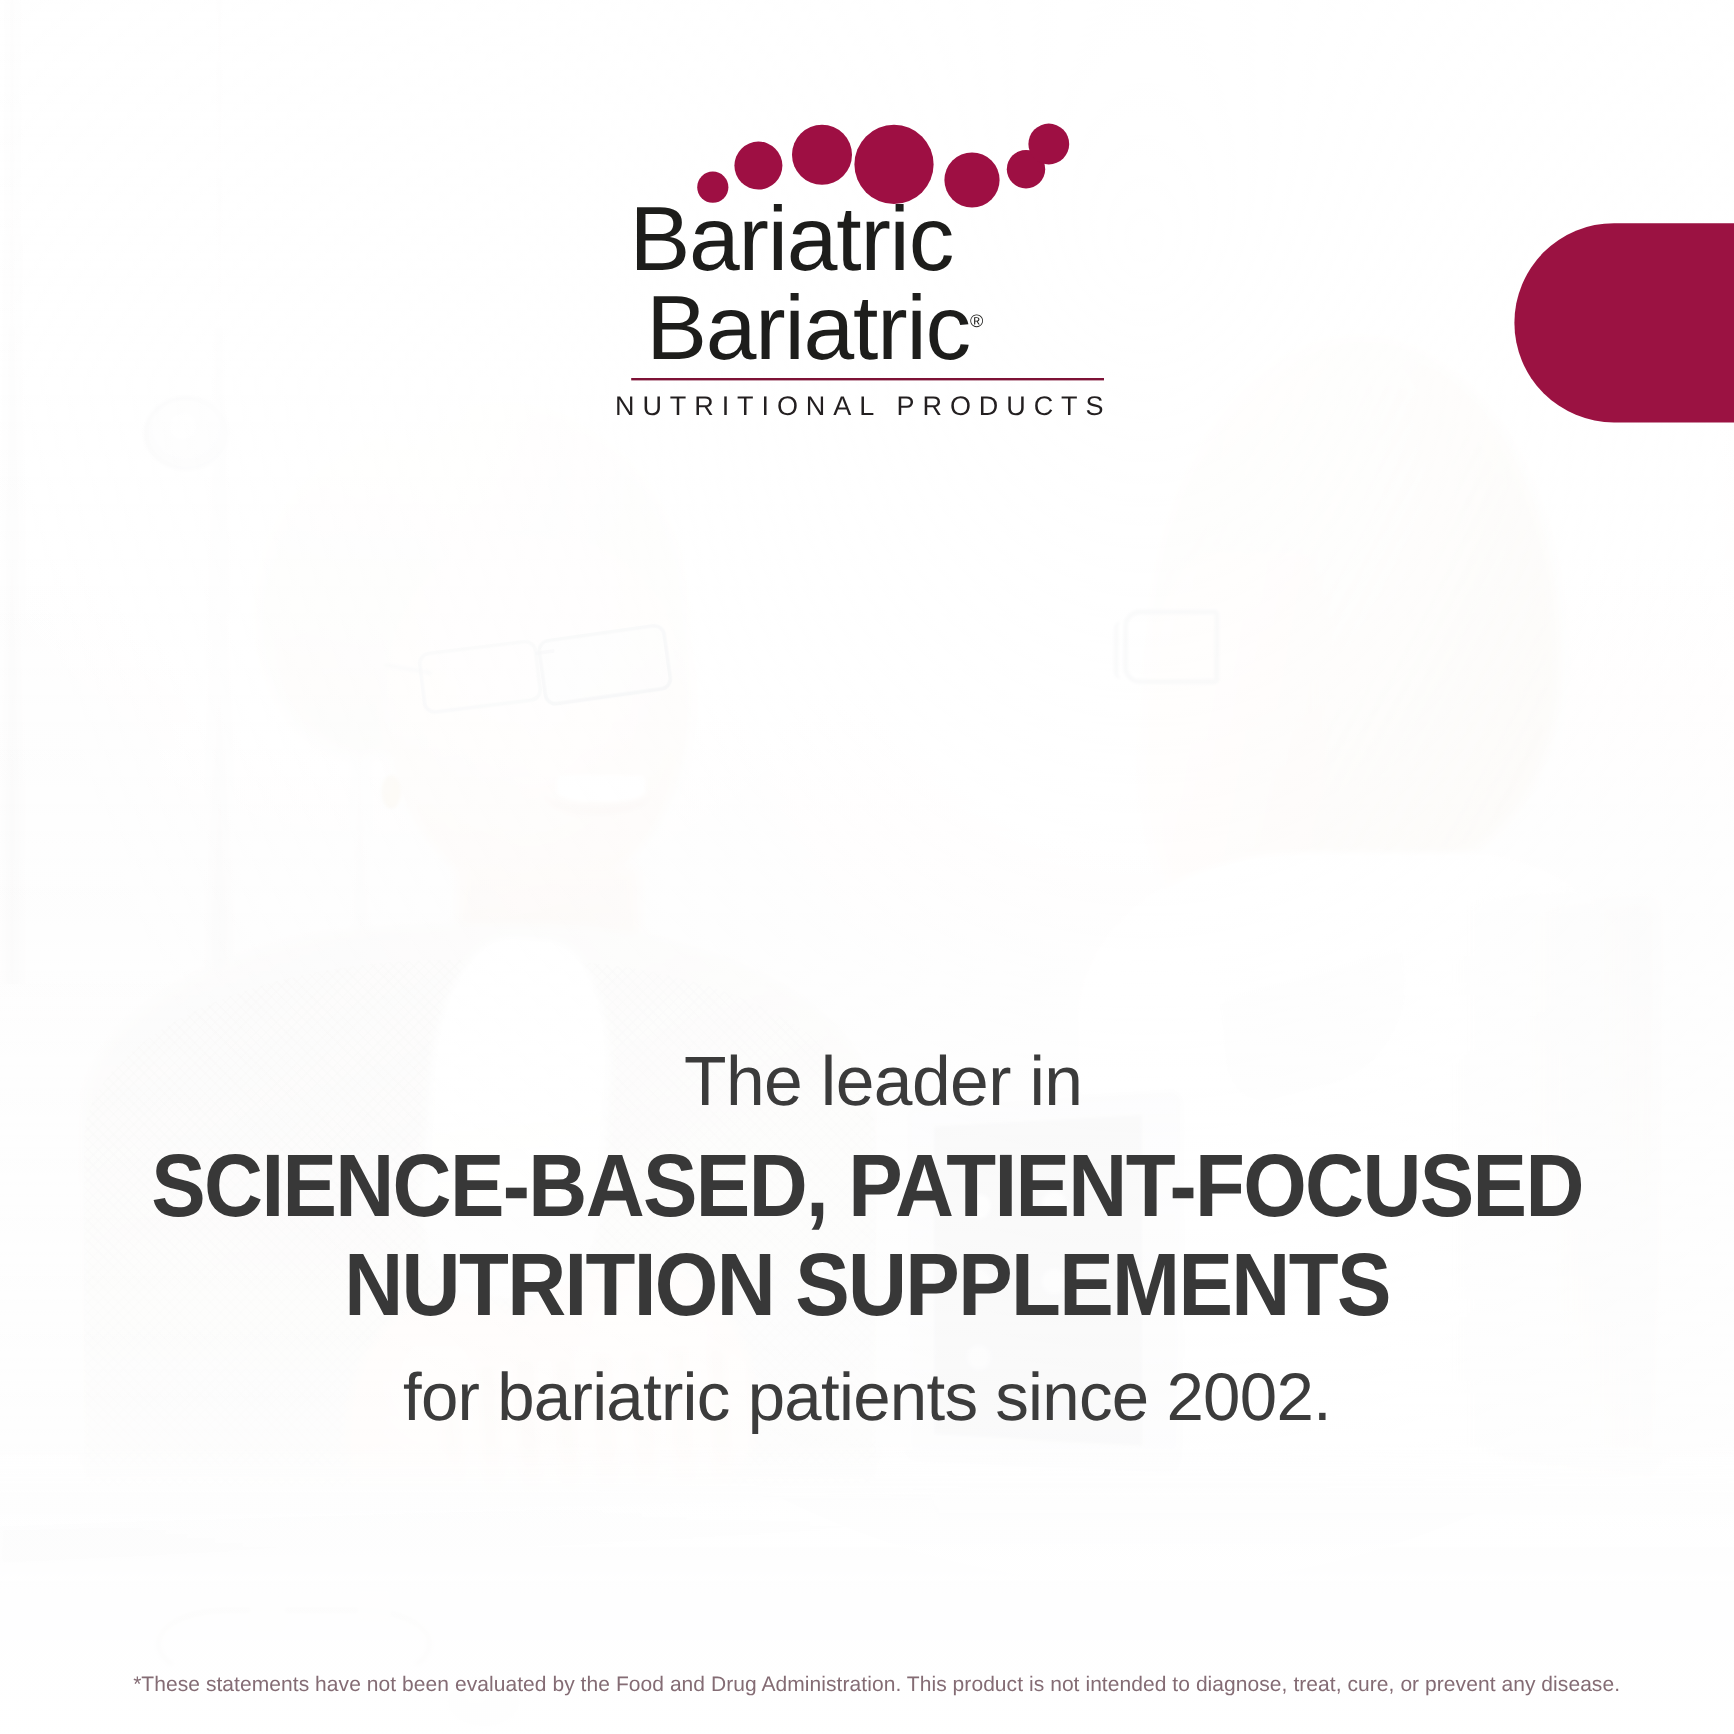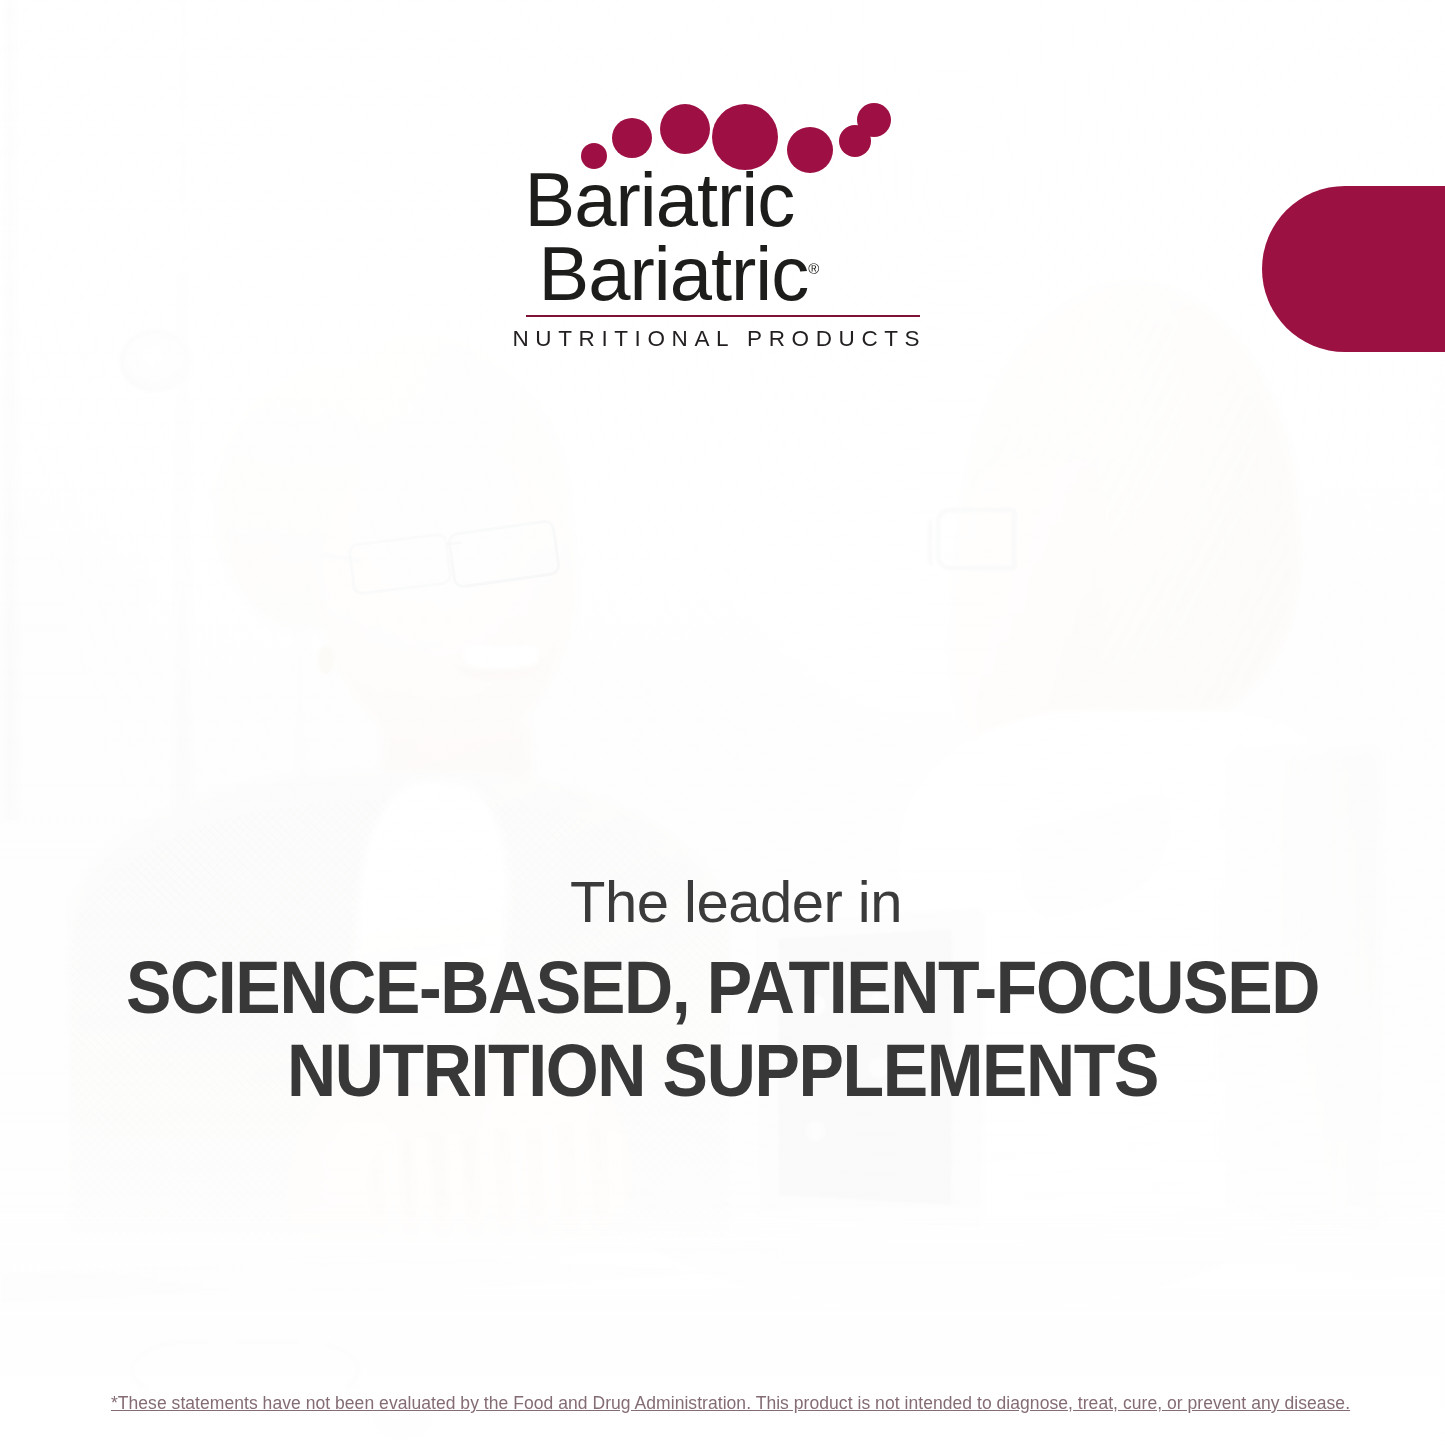--- a/index.html
+++ b/index.html
@@ -346,21 +346,20 @@
   .kicker{
     font-size:56px; color:#3c3c3c; font-weight:400; letter-spacing:-.6px;
     margin-top:20px; line-height:1.1;
   }
 
   
   .disclaimer{
     position:absolute; left:16px; right:0; top:1393px; text-align:center;
     font-size:17.5px; color:#7a6069; letter-spacing:.05px;
     opacity:.92;
-    text-decoration:underline;
   }
 </style>
 </head>
 <body>
 
 <div class="canvas">
 
   <div class="photo">
     <div class="photo-base"></div>
     <div class="wall-lines"></div>
@@ -440,17 +439,18 @@
       </div>
       <div class="logo-rule"></div>
       <div class="logo-sub">NUTRITIONAL PRODUCTS</div>
     </div>
   </div>
 
   <div class="headline">
     <div class="eyebrow">The leader in</div>
     <div class="big1">SCIENCE-BASED, PATIENT-FOCUSED</div>
     <div class="big2">NUTRITION SUPPLEMENTS</div>
+    <div class="kicker">for bariatric patients since 2002.</div>
   </div>
 
   <div class="disclaimer">*These statements have not been evaluated by the Food and Drug Administration. This product is not intended to diagnose, treat, cure, or prevent any disease.</div>
 
 </div>
 
 </body></html>

